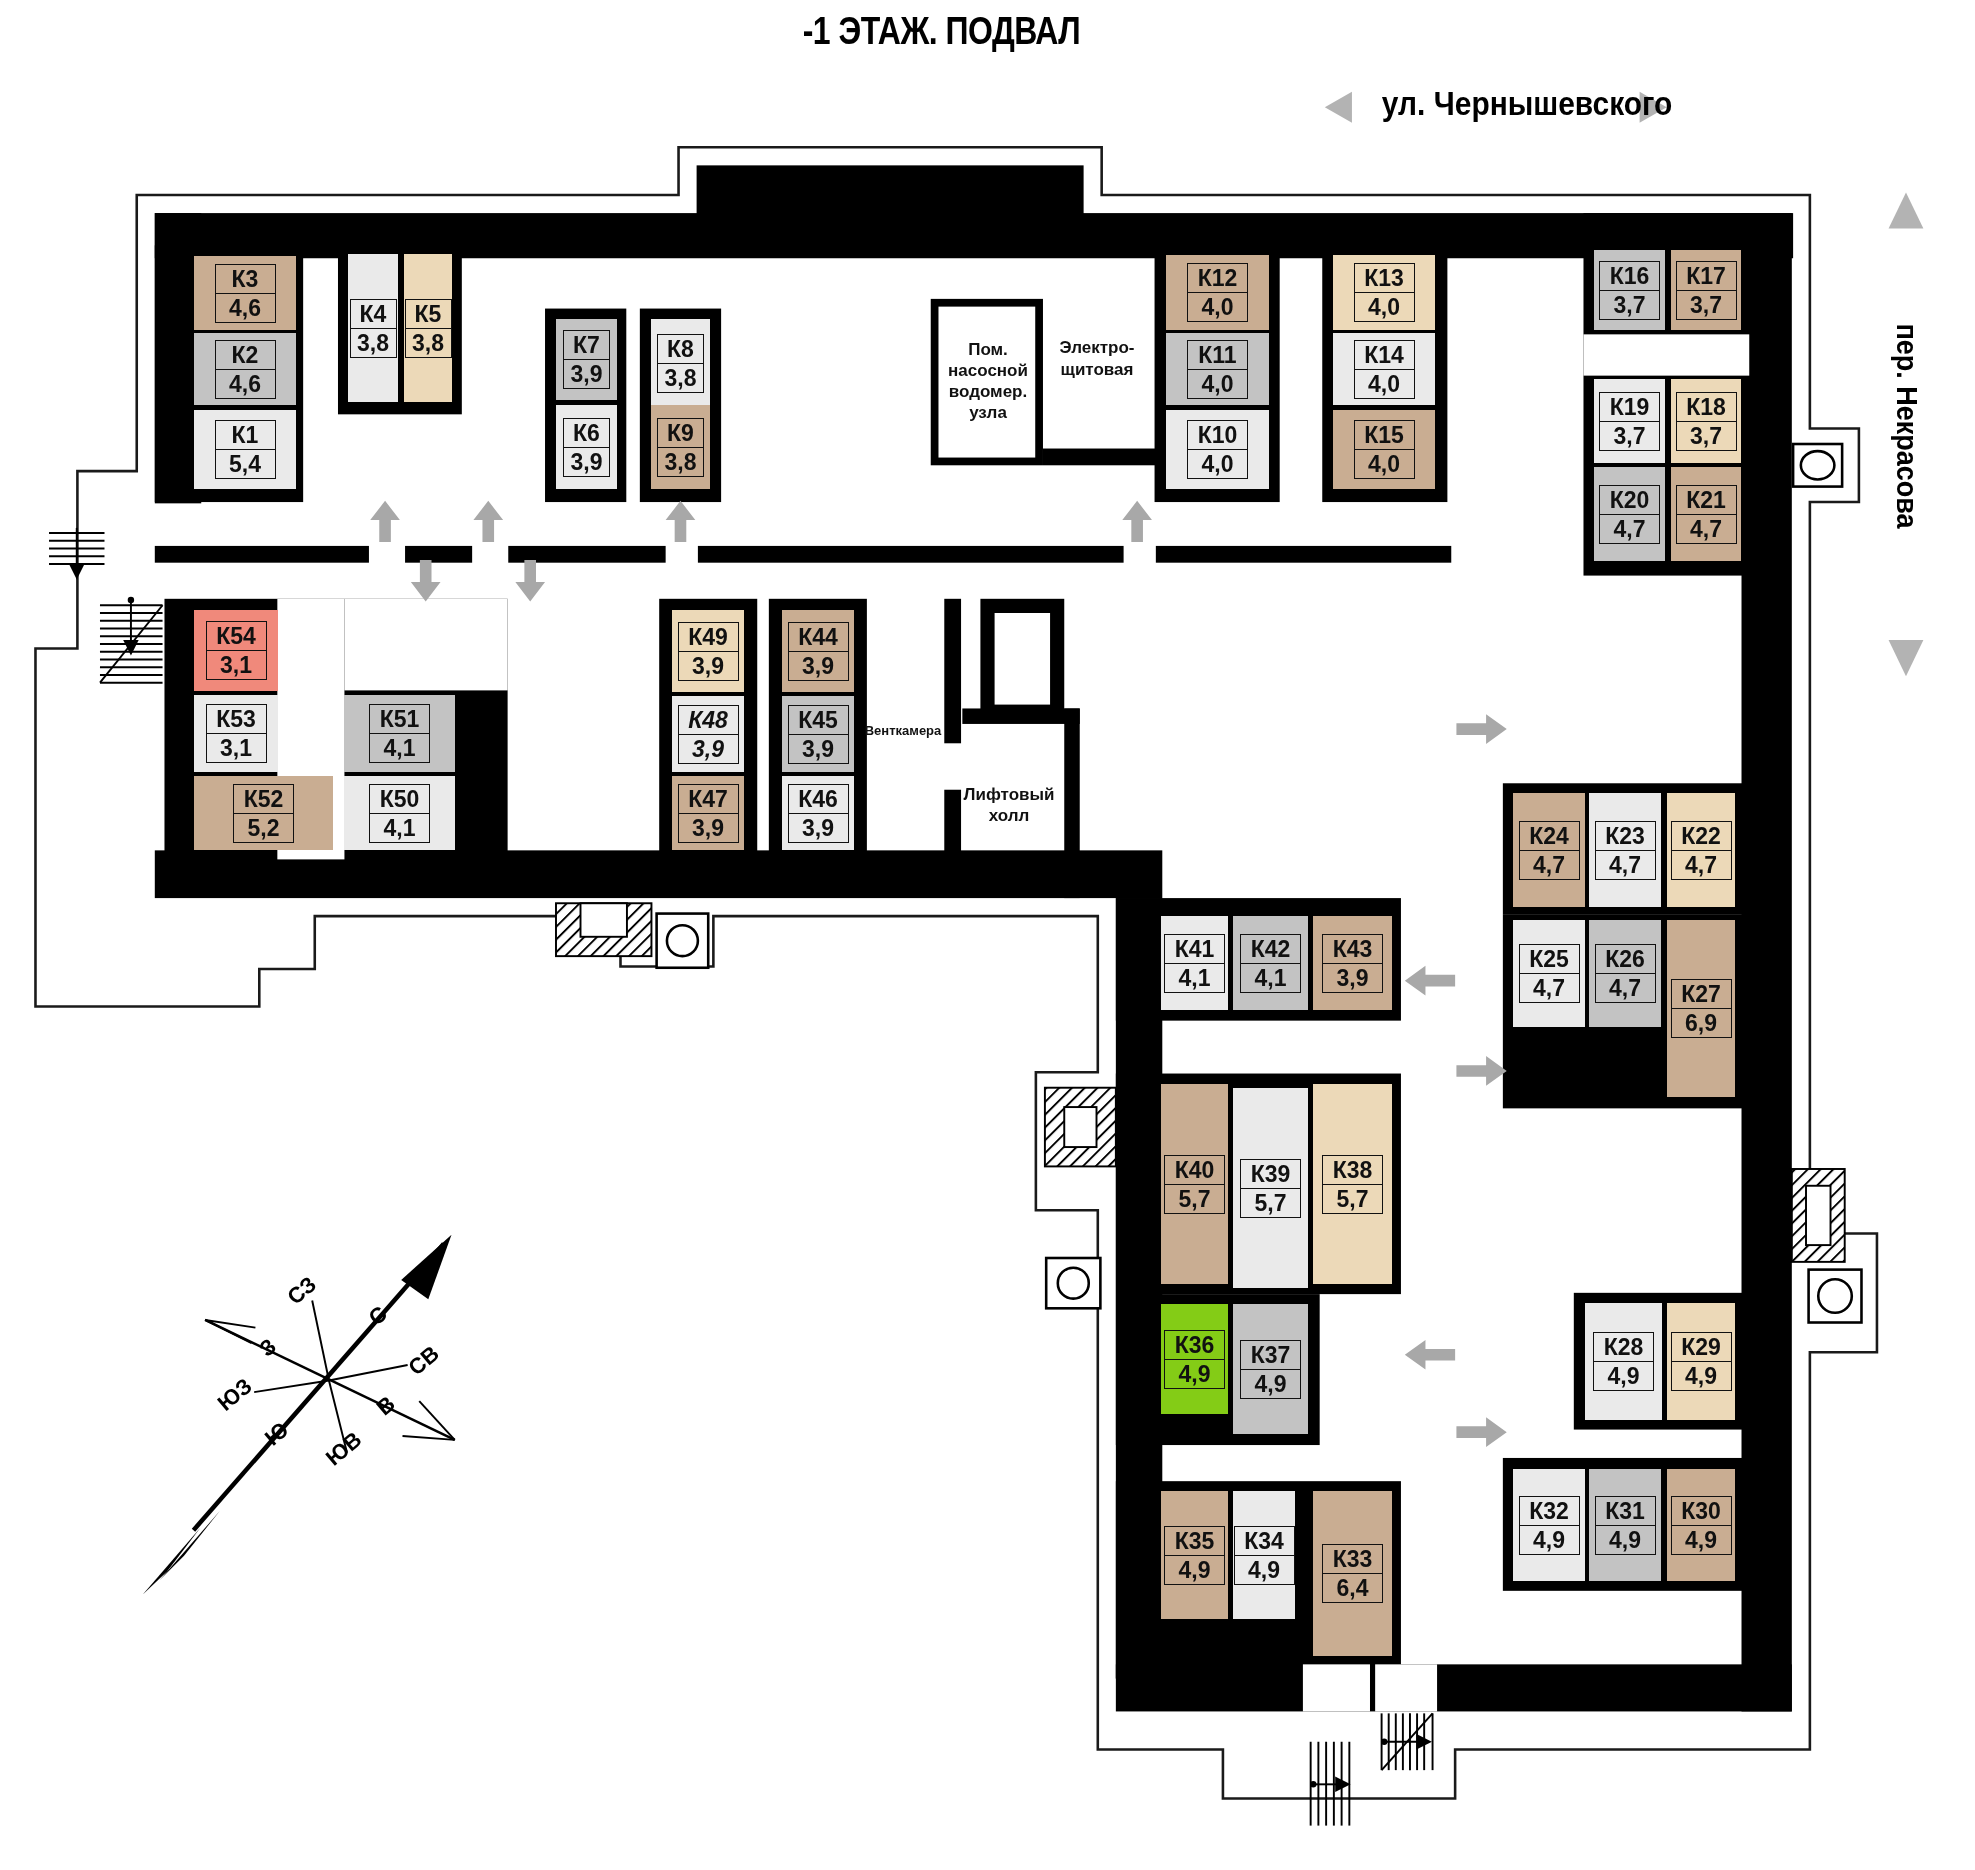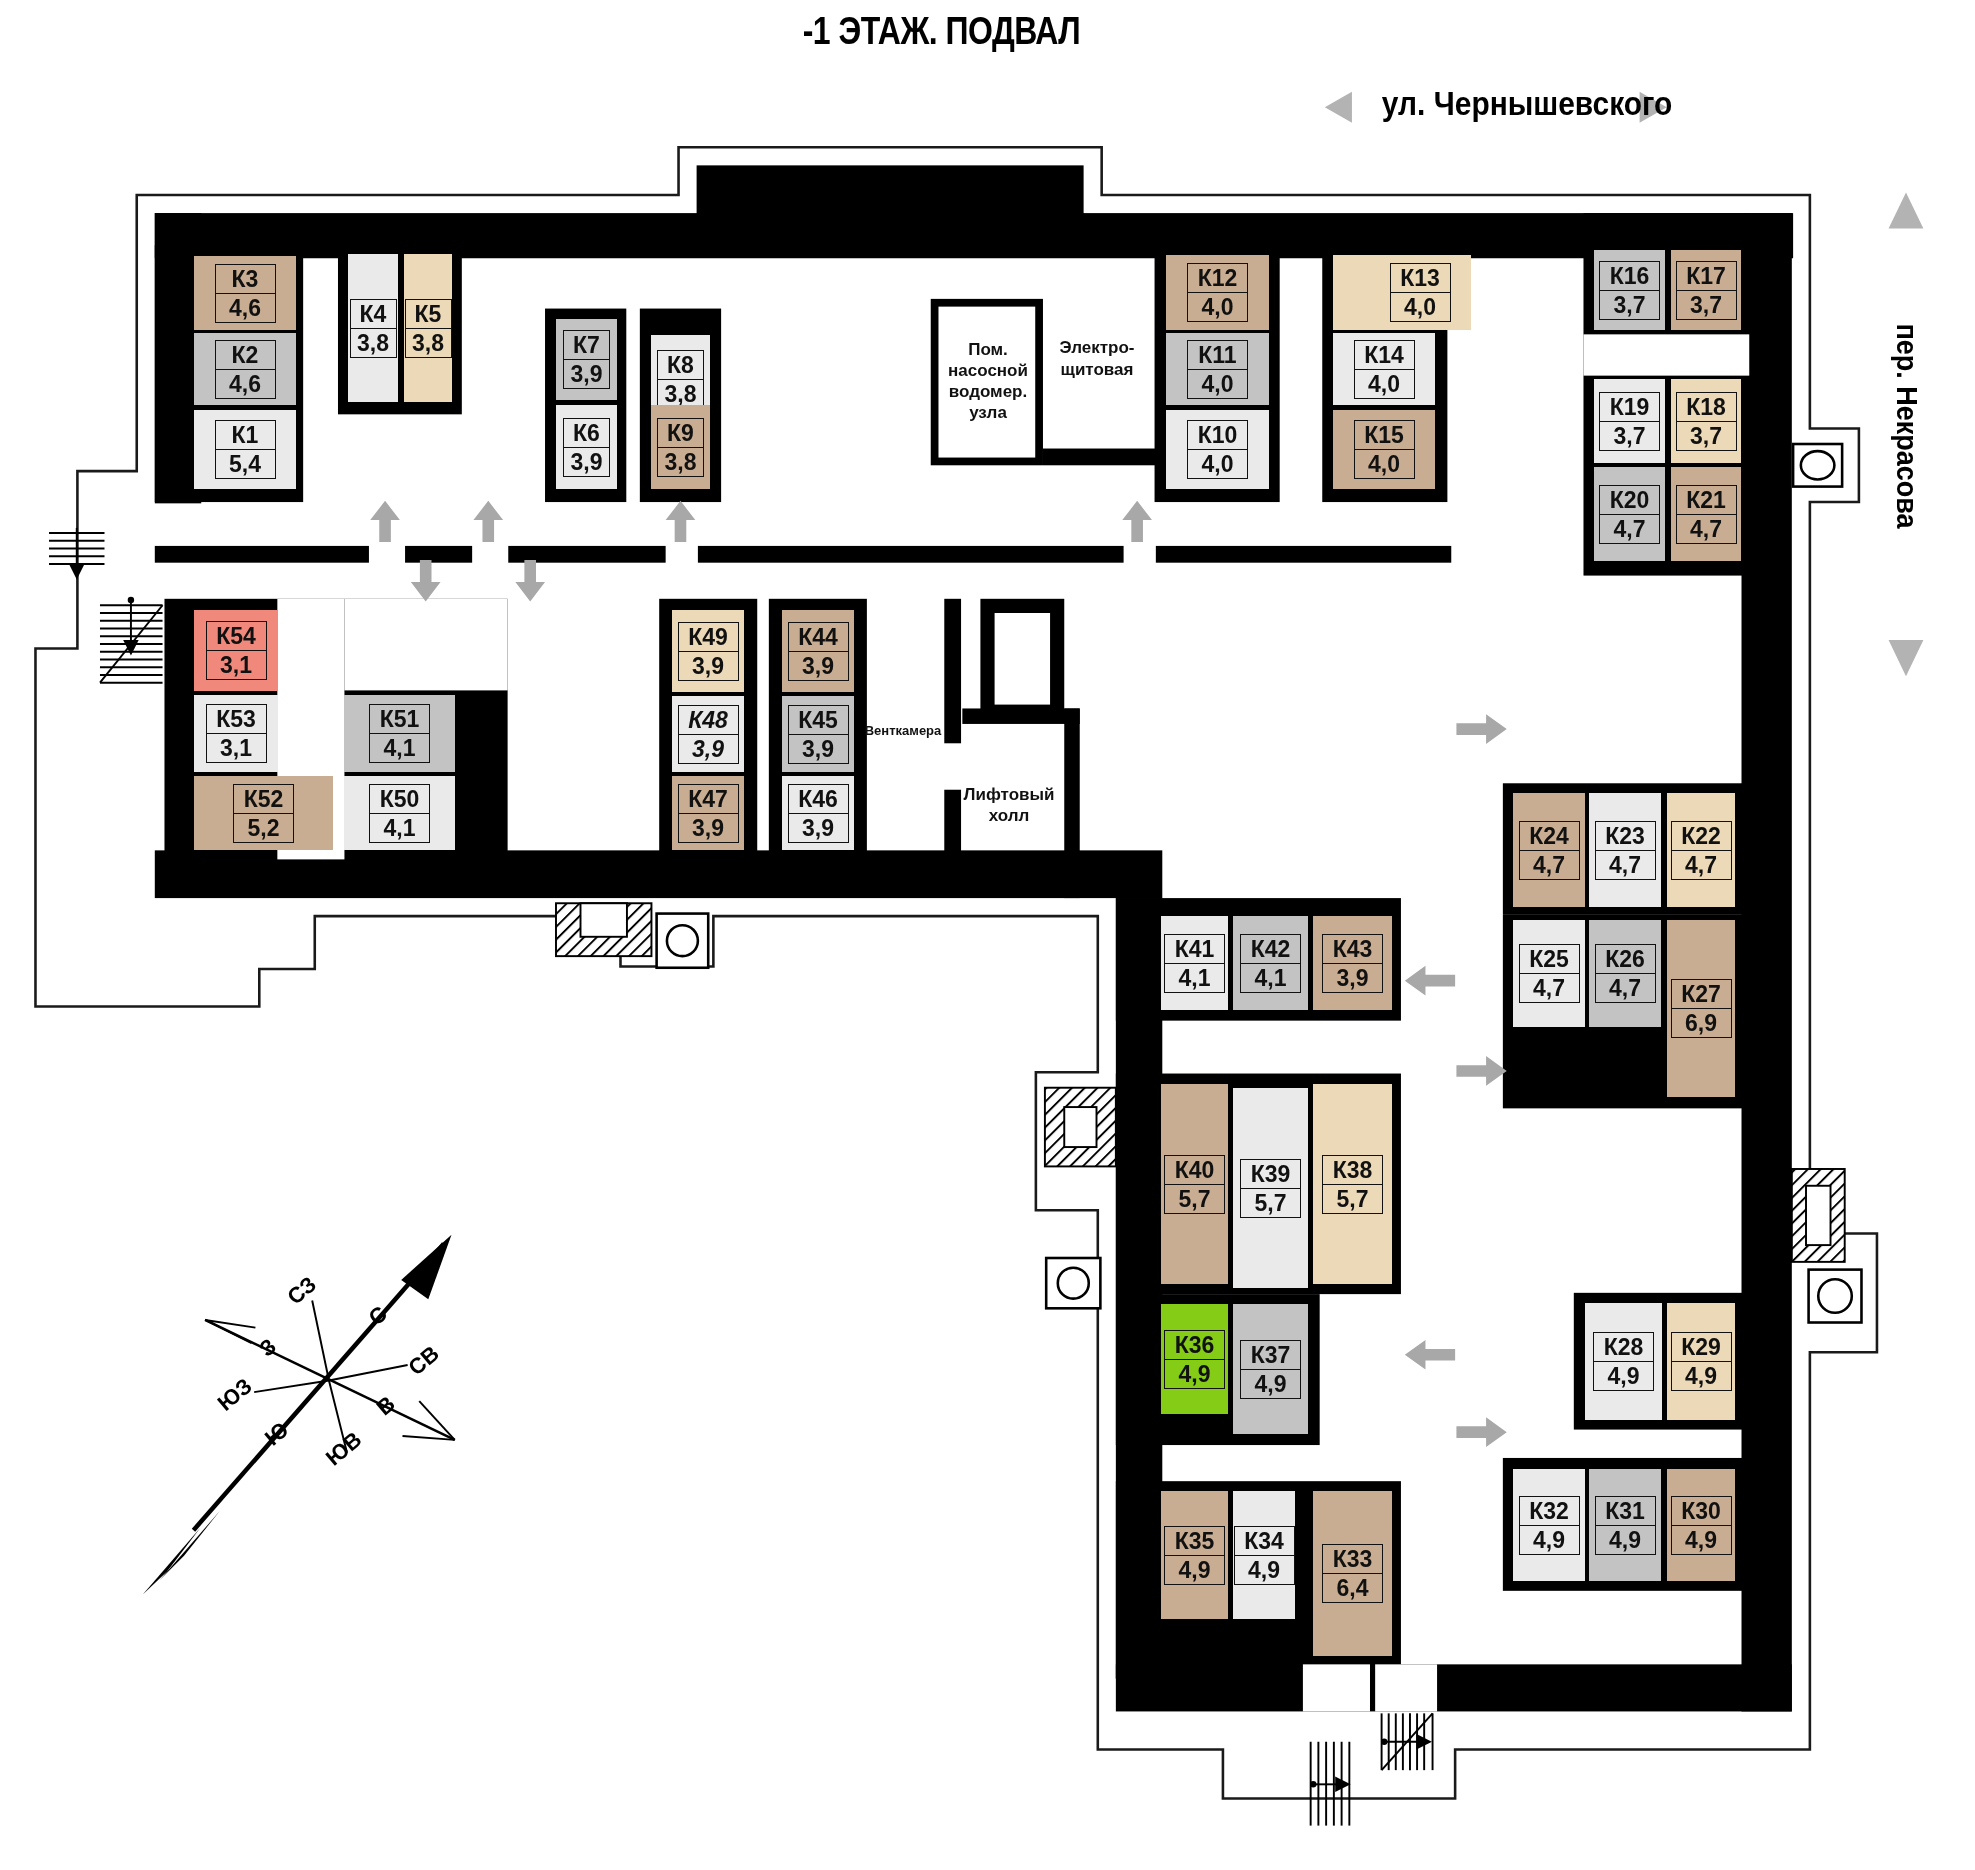--- a/index.html
+++ b/index.html
@@ -237,21 +237,21 @@
           <div class="rid">К7</div>
           <div class="rarea">3,9</div>
         </div>
       </div>
       <div class="room narrow" style="left: 556px; top: 405px; width: 61px; height: 84px; background: rgb(234, 234, 234);">
         <div class="rlabel">
           <div class="rid">К6</div>
           <div class="rarea">3,9</div>
         </div>
       </div>
-      <div class="room narrow" style="left: 651px; top: 319px; width: 59px; height: 88px; background: rgb(234, 234, 234); margin-top: 16px;">
+      <div class="room narrow" style="left: 651px; top: 319px; width: 59px; height: 88px; background: rgb(234, 234, 234);">
         <div class="rlabel">
           <div class="rid">К8</div>
           <div class="rarea">3,8</div>
         </div>
       </div>
       <div class="room narrow" style="left: 651px; top: 405px; width: 59px; height: 84px; background: rgb(201, 173, 146);">
         <div class="rlabel">
           <div class="rid">К9</div>
           <div class="rarea">3,8</div>
         </div>
@@ -267,21 +267,21 @@
           <div class="rid">К11</div>
           <div class="rarea">4,0</div>
         </div>
       </div>
       <div class="room" style="left: 1166px; top: 410px; width: 103px; height: 79px; background: rgb(234, 234, 234);">
         <div class="rlabel">
           <div class="rid">К10</div>
           <div class="rarea">4,0</div>
         </div>
       </div>
-      <div class="room" style="left: 1333px; top: 255px; width: 102px; height: 75px; background: rgb(236, 217, 184); padding-left: 36px;">
+      <div class="room" style="left: 1333px; top: 255px; width: 102px; height: 75px; background: rgb(236, 217, 184);">
         <div class="rlabel">
           <div class="rid">К13</div>
           <div class="rarea">4,0</div>
         </div>
       </div>
       <div class="room" style="left: 1333px; top: 333px; width: 102px; height: 72px; background: rgb(234, 234, 234);">
         <div class="rlabel">
           <div class="rid">К14</div>
           <div class="rarea">4,0</div>
         </div>

